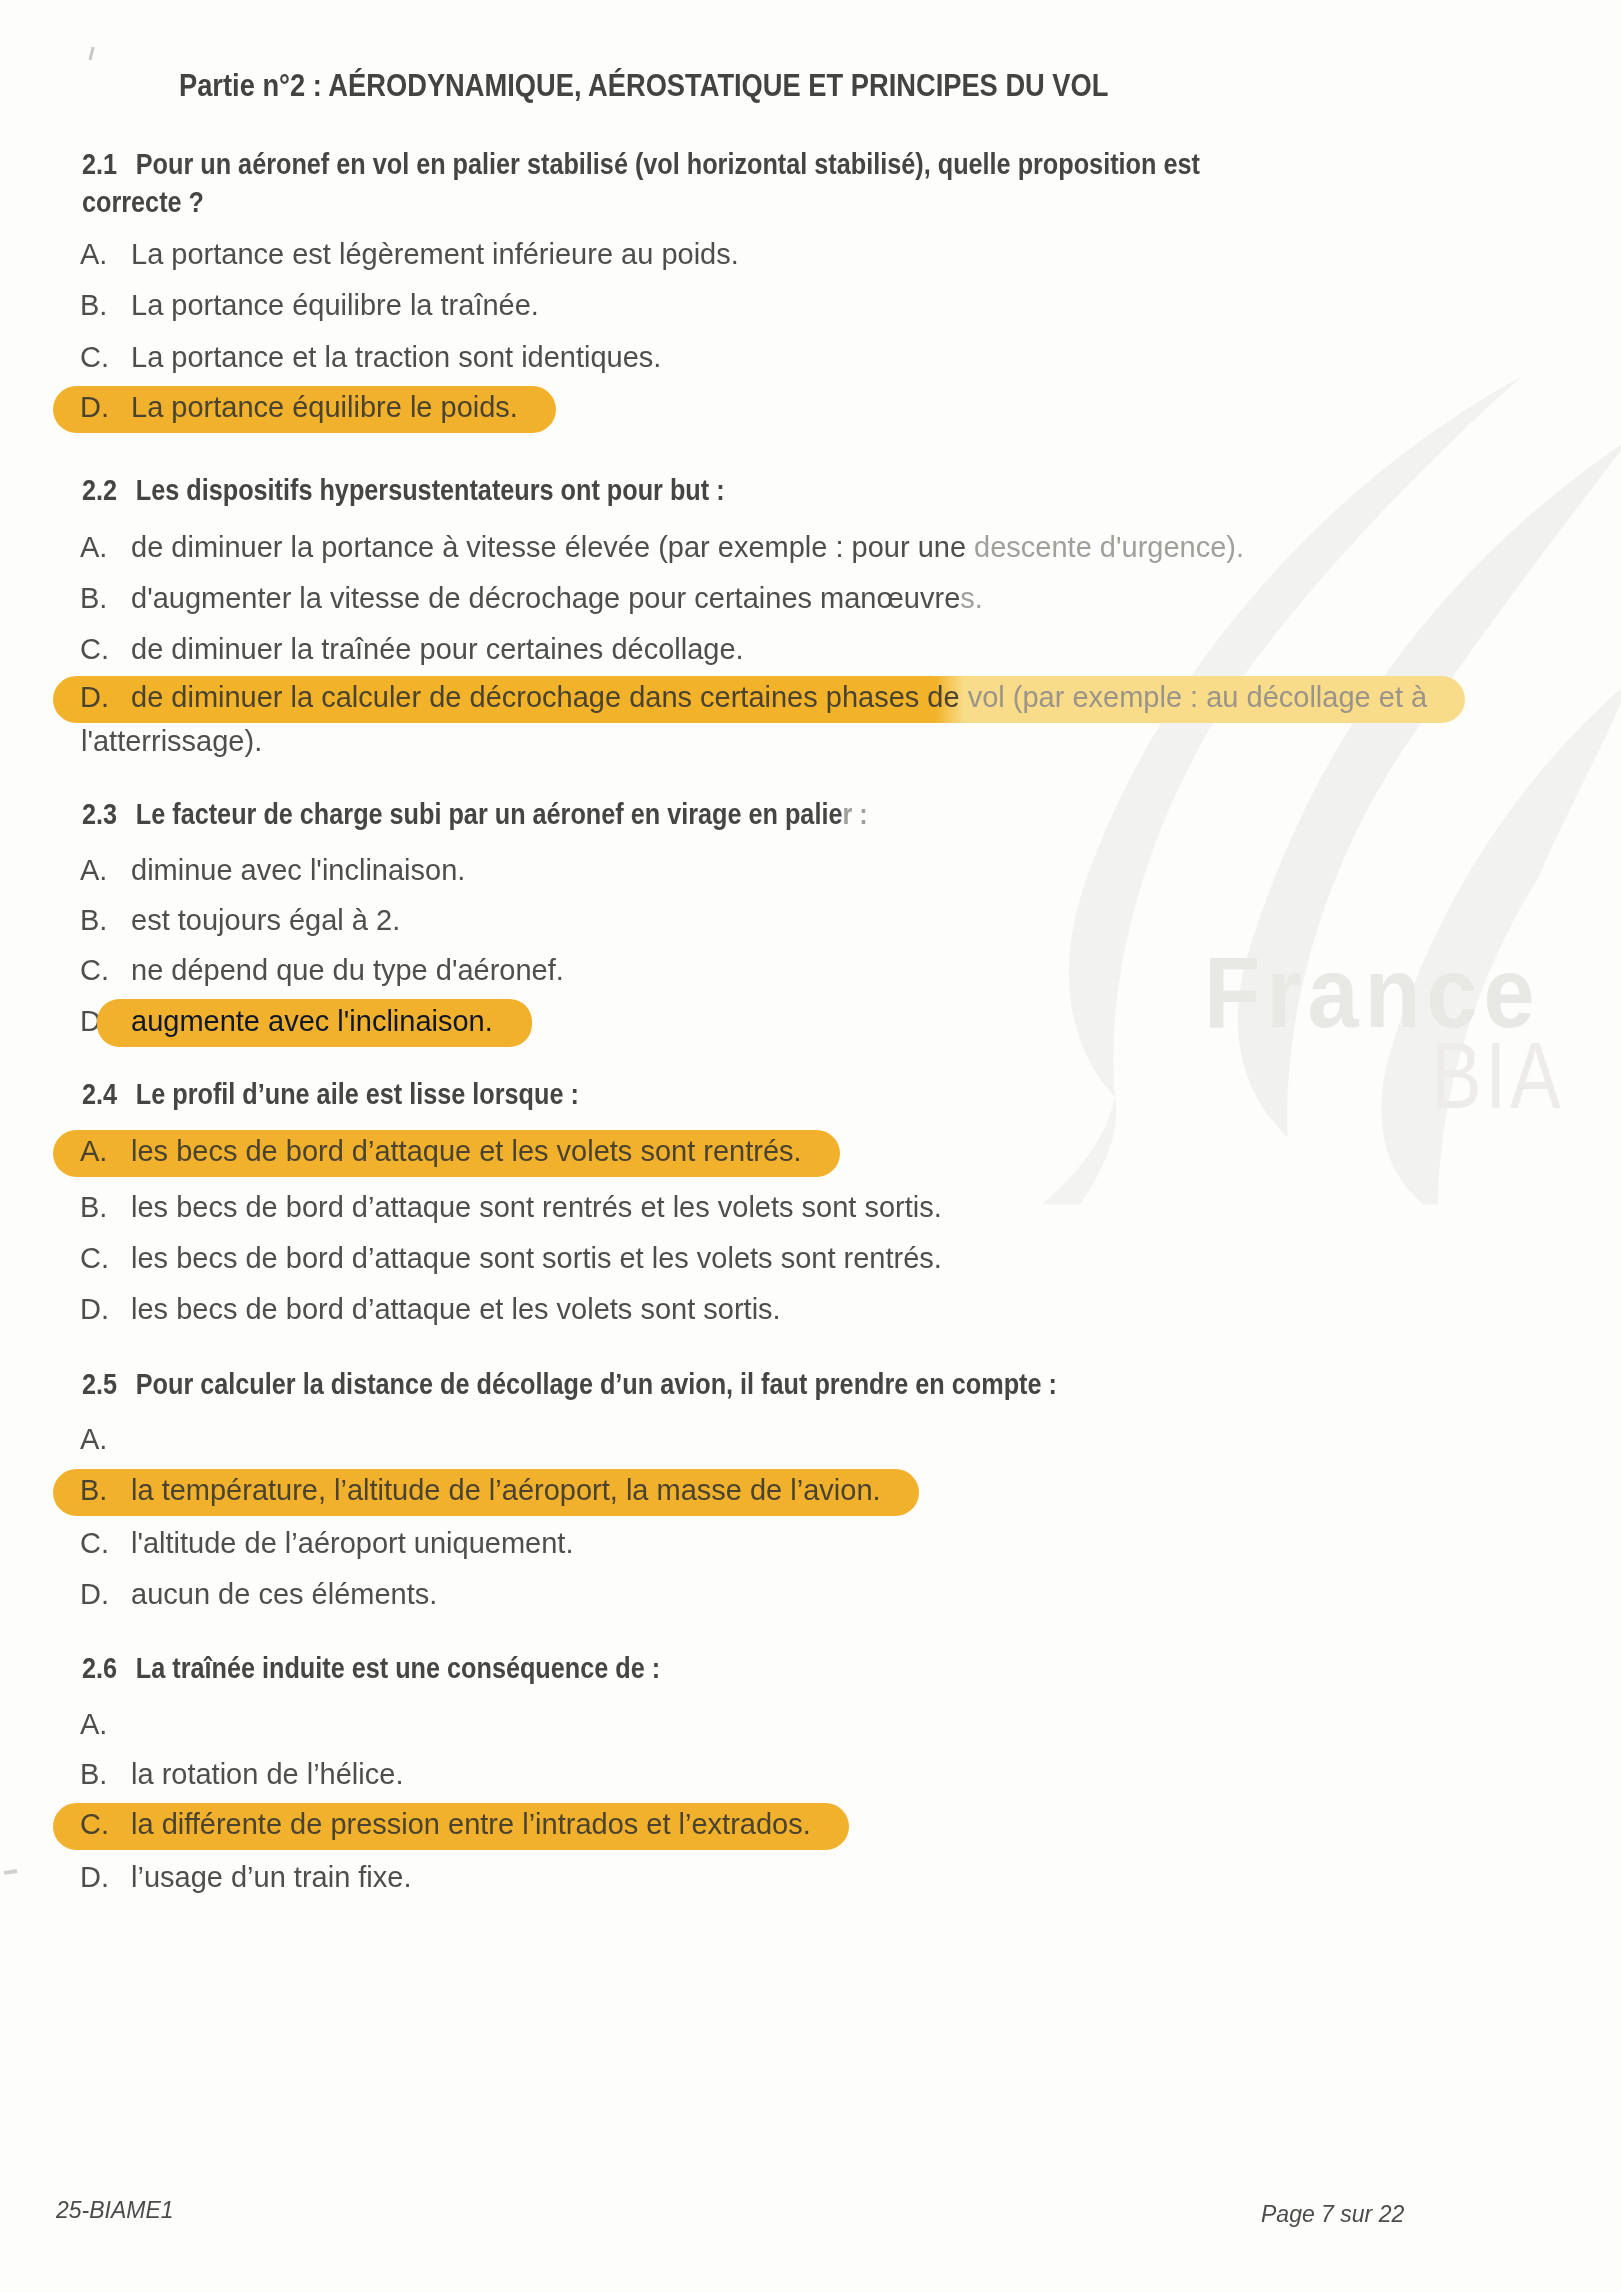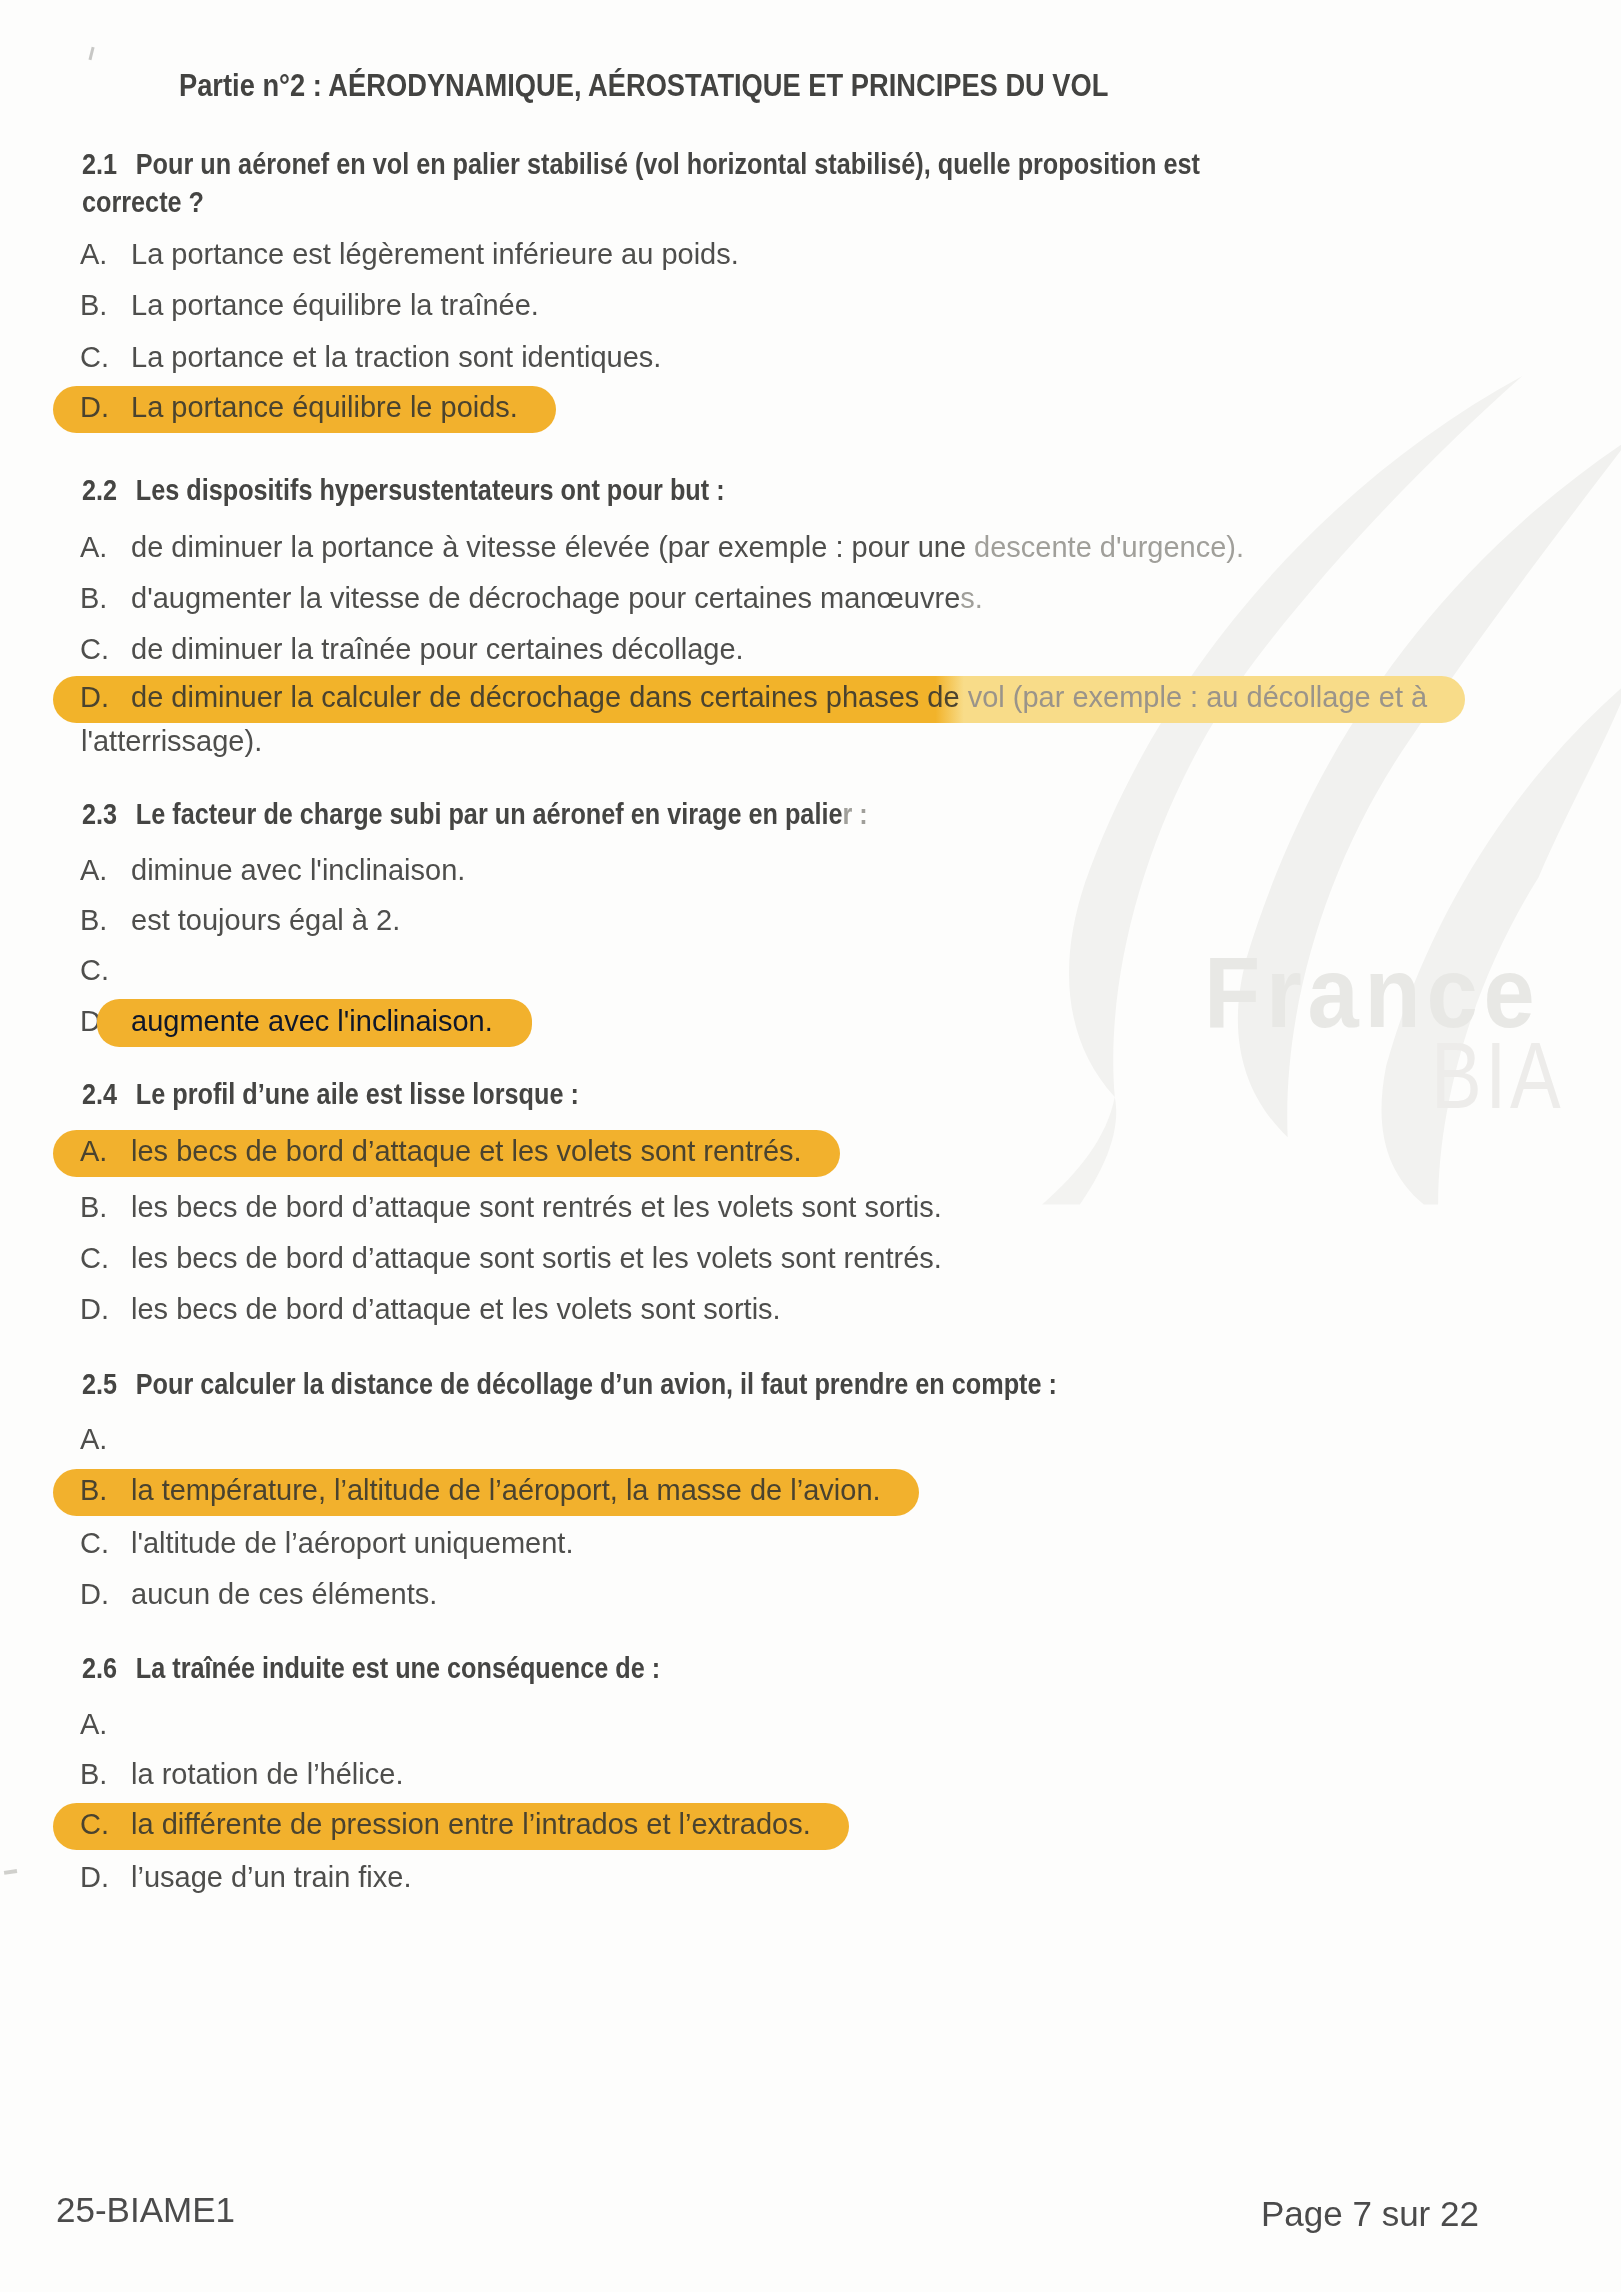--- a/index.html
+++ b/index.html
@@ -61,21 +61,21 @@
   .pill-text-only{
     display:inline-block;
     background:#F2B12D;
     border-radius:22.4px;
     padding:2.7px 39px 6.3px 34px;
     margin:-4.5px 0 0 -34px;
     color:#0f172a;
     text-align:right;
   }
   
-  .footer{position:absolute;z-index:2;font-size:35px;color:#4b4b4b;line-height:36px;}
+  .footer{position:absolute;z-index:2;font-size:23px;color:#4b4b4b;line-height:36px;font-style:italic;}
   .footer-left{left:56px;top:2192px;}
   .footer-right{left:1261px;top:2196px;}
   
   .tick-a{position:absolute;left:90px;top:47px;width:2.7px;height:13.4px;background:#9a9a98;transform:rotate(14deg);opacity:.55;z-index:2;}
   .tick-b{position:absolute;left:3.6px;top:1870px;width:12.5px;height:3.6px;background:#bcbcb8;transform:rotate(-8deg);opacity:.7;z-index:2;}
 </style>
 </head>
 <body>
 
 <div class="page">
@@ -148,20 +148,21 @@
   <div class="row" style="top:851px">
     <span class="letter">A.</span>
     <span>diminue avec l'inclinaison.</span>
   </div>
   <div class="row" style="top:901px">
     <span class="letter">B.</span>
     <span>est toujours égal à 2.</span>
   </div>
   <div class="row" style="top:951px">
     <span class="letter">C.</span>
+    <span>ne dépend que du type d'aéronef.</span>
   </div>
   <div class="row" style="top:1002px">
     <span class="letter">D.</span>
     <span class="pill-text-only">augmente avec l'inclinaison.</span>
   </div>
 
   <div class="qheading" style="top:1075px">
     <span class="num">2.4</span><span>Le profil d’une aile est lisse lorsque :</span>
   </div>
   <div class="row" style="top:1134px">

